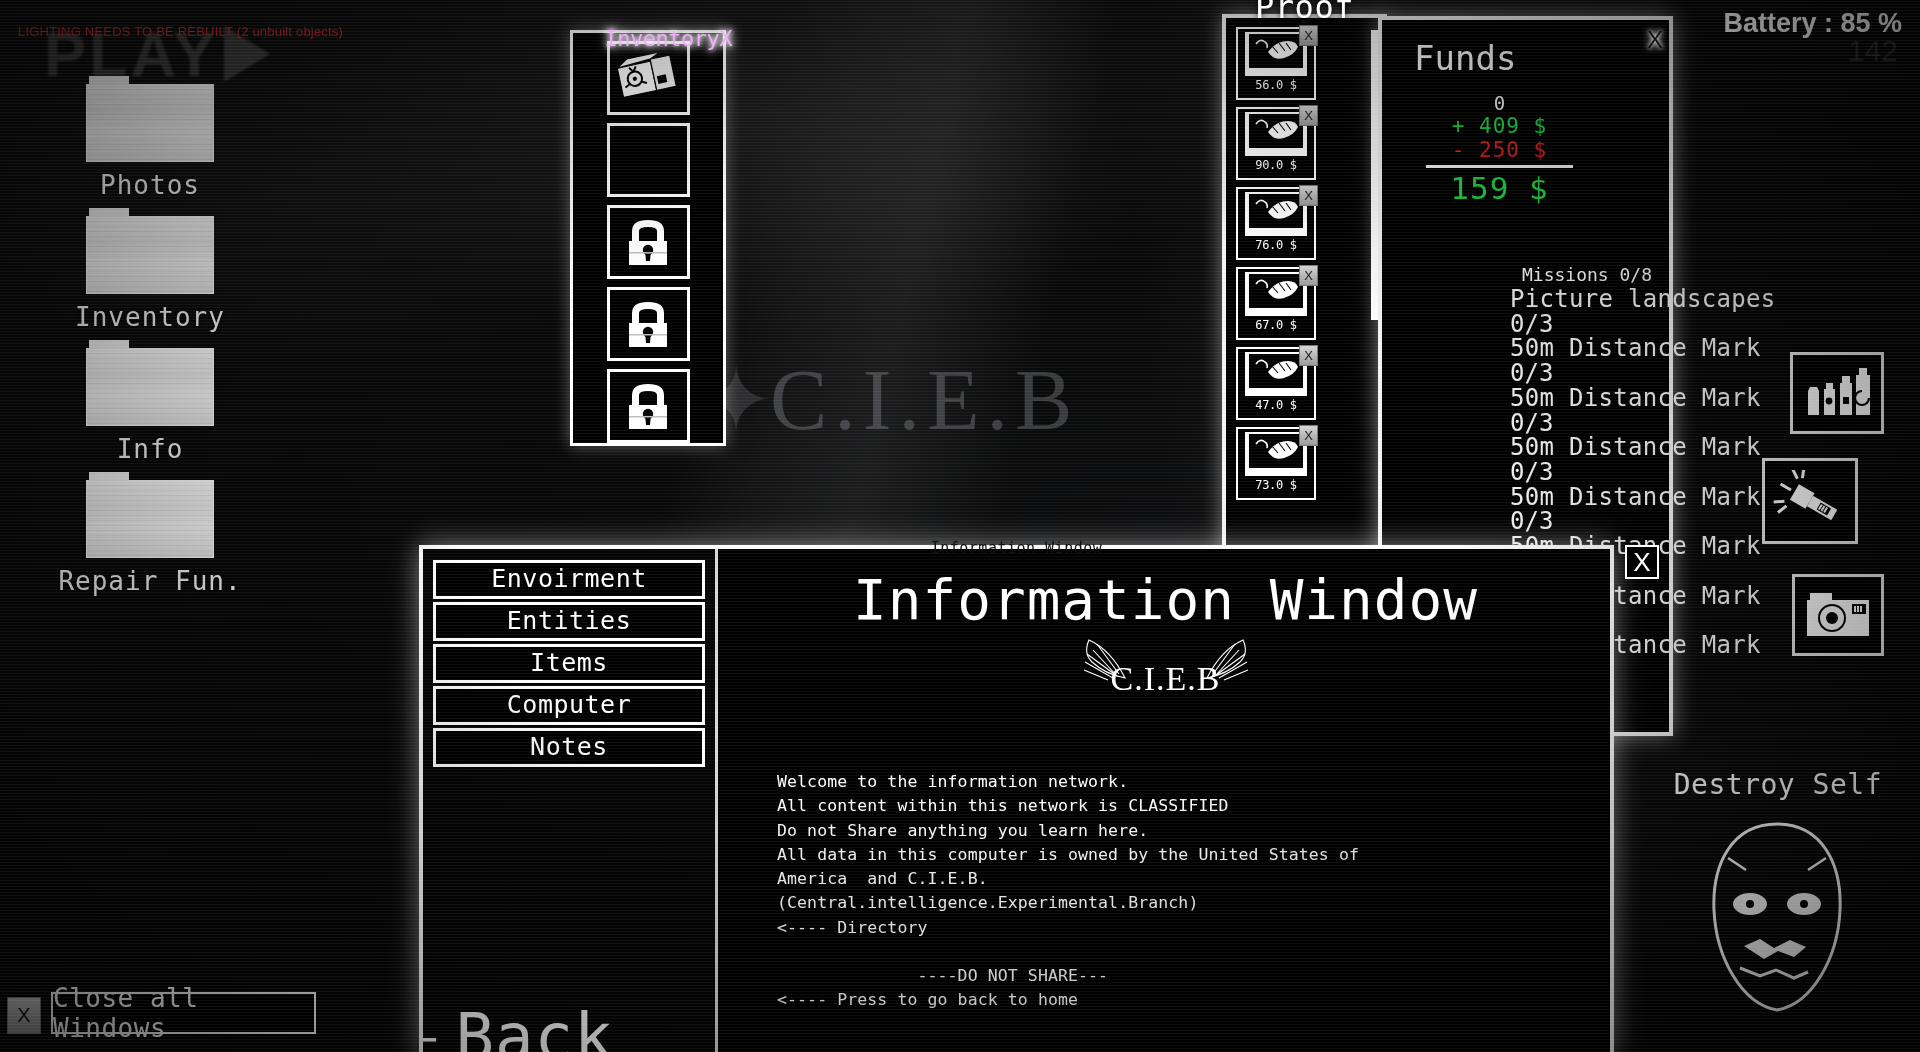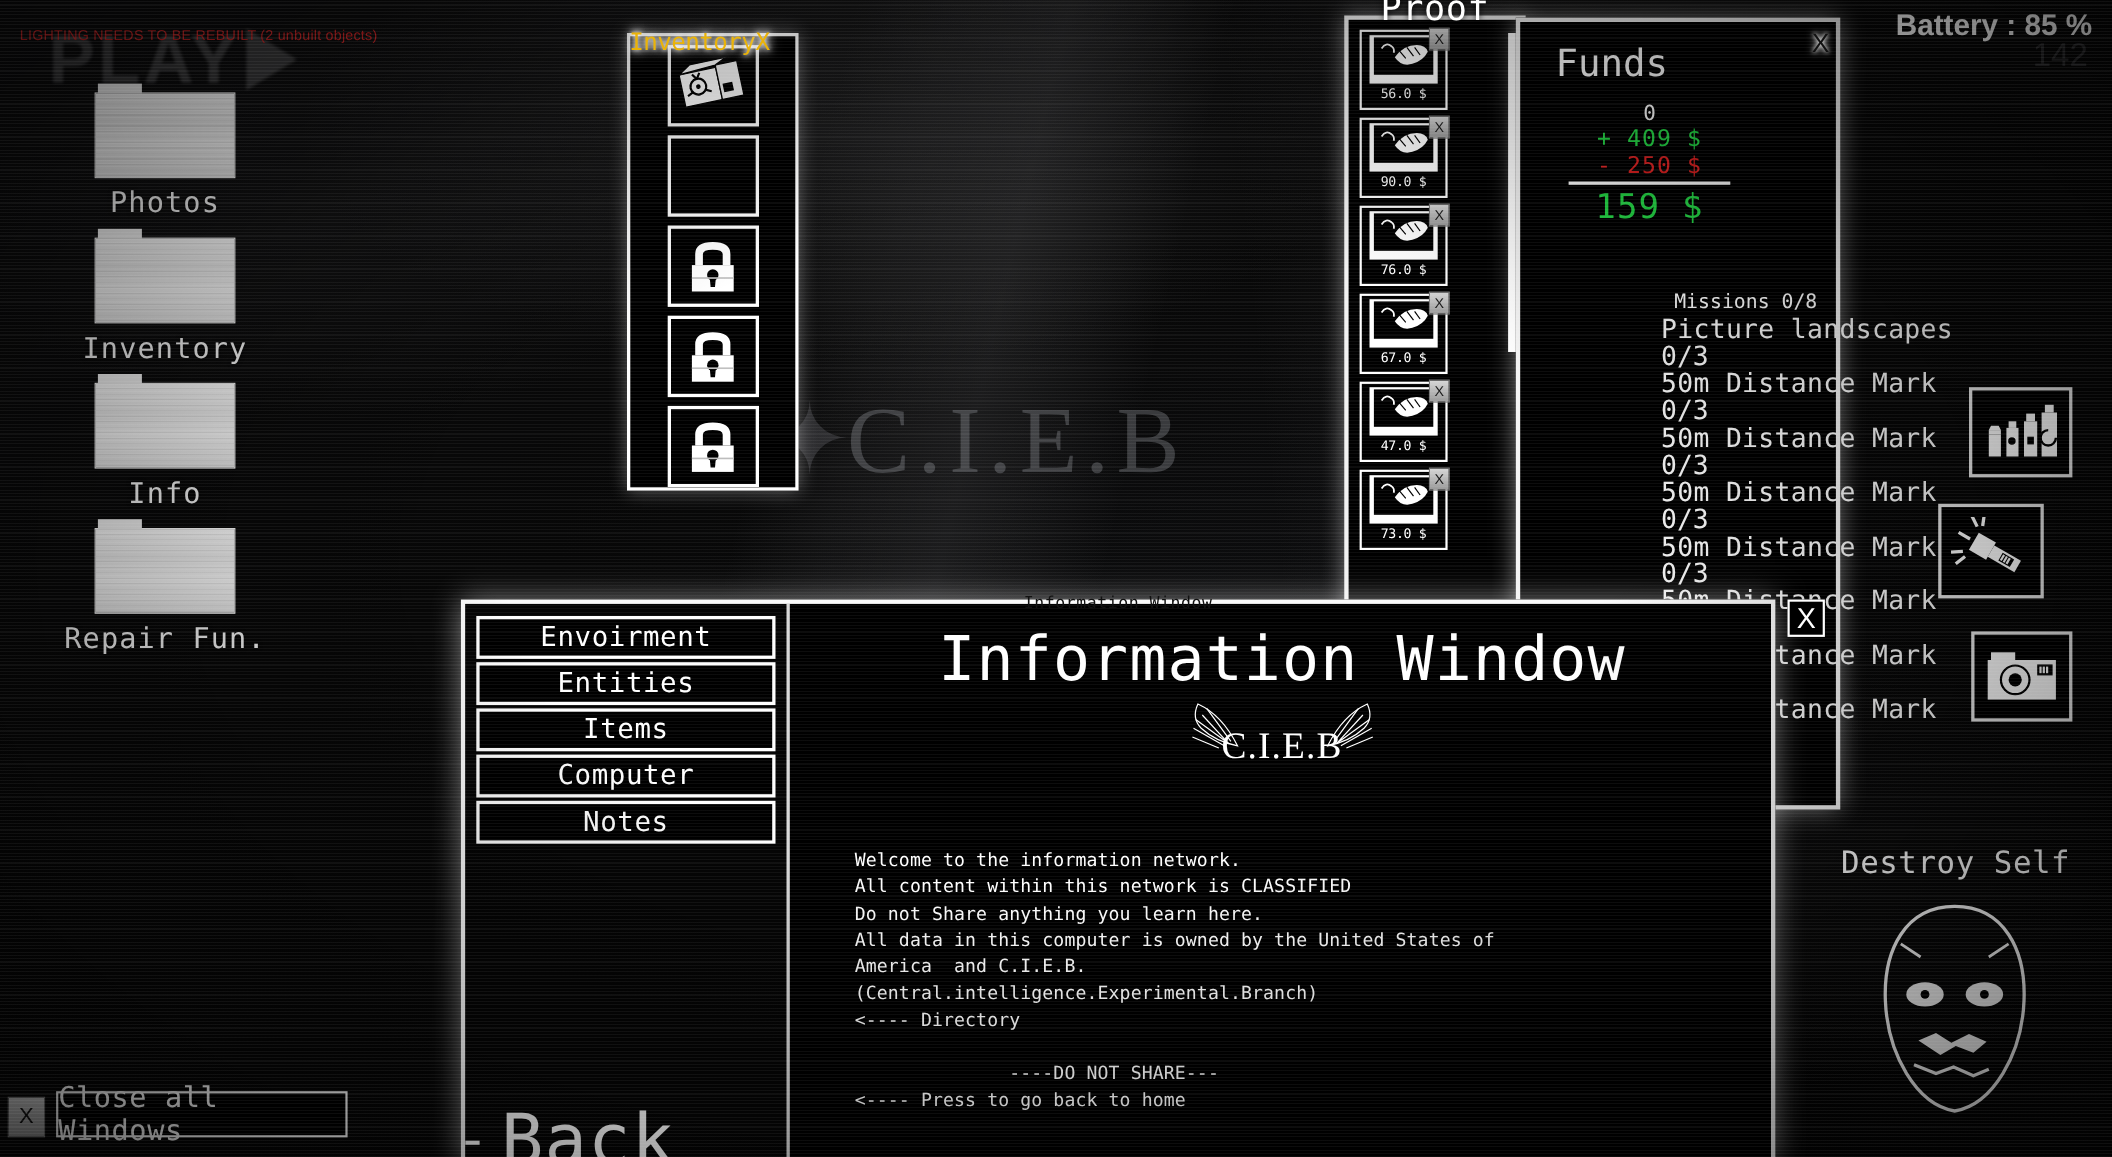--- a/index.html
+++ b/index.html
@@ -83,21 +83,21 @@
   }
 
   
   .inv-window {
     position:absolute; left:570px; top:30px; width:156px; height:416px;
     background:#000; border:3px solid #fff;
     box-shadow:0 0 16px rgba(255,255,255,.35);
   }
   .inv-title {
     position:absolute; left:572px; top:26px; width:160px;
-    font-size:22px; color:#eab308; text-align:left; z-index:6;
+    font-size:22px; color:#f0abfc; text-align:right; z-index:6;
     text-shadow:0 0 5px #fff,0 0 9px #fff,0 0 13px #fff;
     letter-spacing:-0.5px;
   }
   .inv-slots { padding:8px 0 0 0; display:flex; flex-direction:column; align-items:center; gap:8px; }
   .inv-slot {
     width:83px; height:74px; background:#000; border:3px solid #fff;
     display:flex; align-items:center; justify-content:center;
   }
   .inv-slot svg { display:block; }
 

